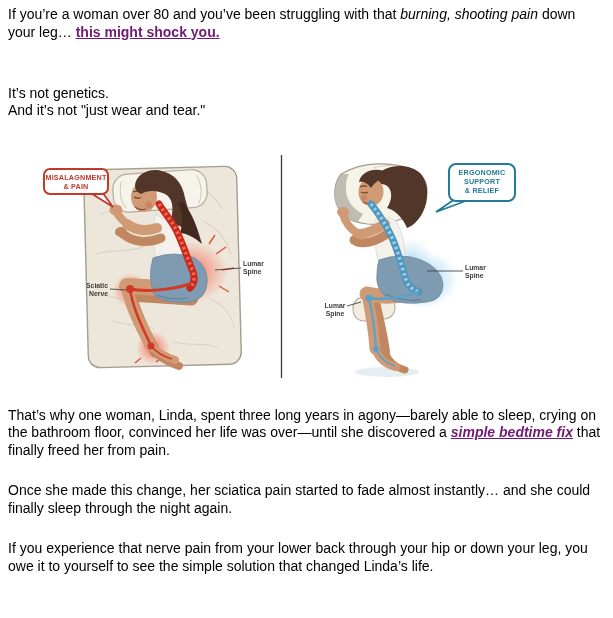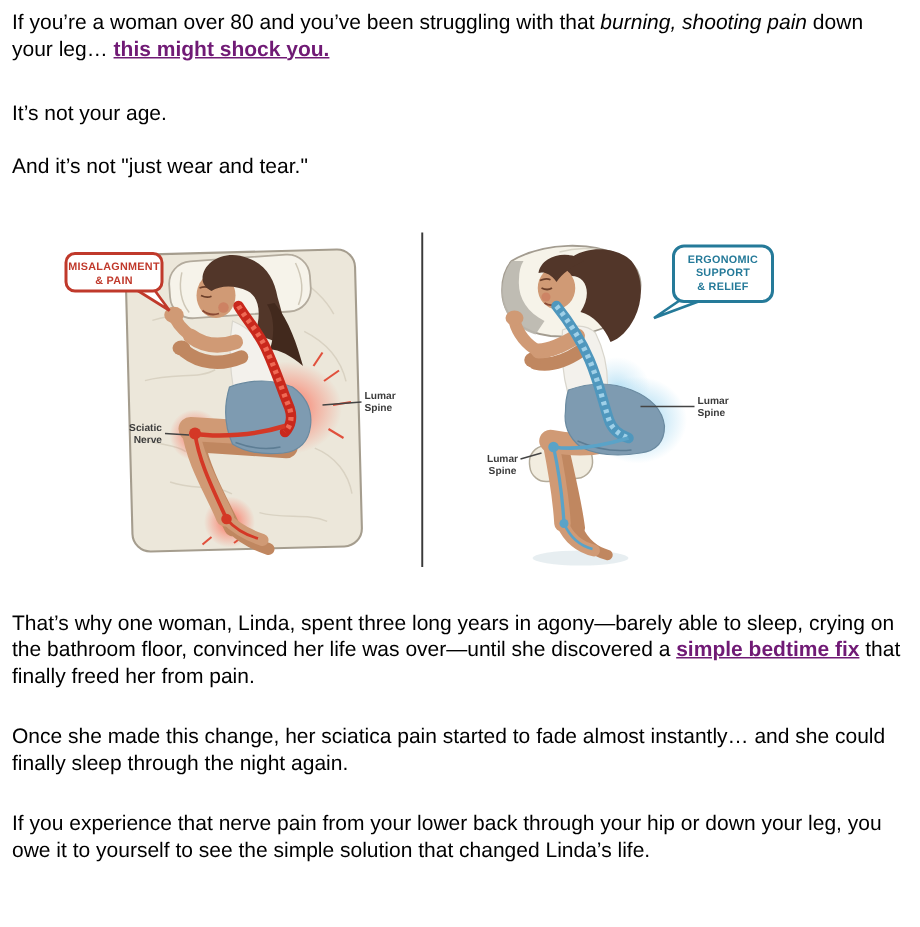--- a/index.html
+++ b/index.html
@@ -10,36 +10,36 @@
   p{margin:0;}
   .p1{margin-bottom:26px;}
   .p2{margin-bottom:0;}
   .illus{margin-top:30px;margin-bottom:6px;width:613px;margin-left:-8px;padding-left:23px;}
   .illus svg{display:block;}
   .p4{margin-bottom:17px;}
   .p5{margin-bottom:23px;}
   .p6{margin-bottom:23px;}
   .p7{margin-bottom:0;}
   a.link{color:#701a75;font-weight:bold;text-decoration:underline;cursor:pointer;}
-  a.link.italic{text-align:right;}
+  a.link.italic{font-style:italic;text-align:right;}
   i{font-style:italic;}
   
   text{font-family:"Liberation Sans","DejaVu Sans",sans-serif;}
   .callout-red{fill:#c0392b;font-weight:bold;font-size:7.2px;letter-spacing:.2px;}
   .callout-blue{fill:#257a99;font-weight:bold;font-size:7.2px;letter-spacing:.2px;}
   .maplabel{fill:#3c3c3c;font-weight:bold;font-size:6.8px;}
 </style>
 </head>
 <body>
 
 <div class="page">
 
   <p class="p1"><span>If you’re a woman over 80 and you’ve been struggling with that </span><i>burning, shooting pain</i><span> down your leg… </span><a class="link" href="#">this might shock you.</a></p>
 
-  <p class="p2"><span>It’s not your age.</span><br><br><span>And it’s not "just wear and tear."</span></p>
+  <p class="p2"><br><span>It’s not genetics.</span><br><span>And it’s not "just wear and tear."</span></p>
 
   <div class="illus">
   <svg width="613" height="251" viewBox="0 0 613 251" xmlns="http://www.w3.org/2000/svg">
     <defs>
       <radialGradient id="gRed">
         <stop offset="0" stop-color="#ff5640" stop-opacity="0.85"></stop>
         <stop offset="0.55" stop-color="#ff5640" stop-opacity="0.35"></stop>
         <stop offset="1" stop-color="#ff5640" stop-opacity="0"></stop>
       </radialGradient>
       <radialGradient id="gBlue">

